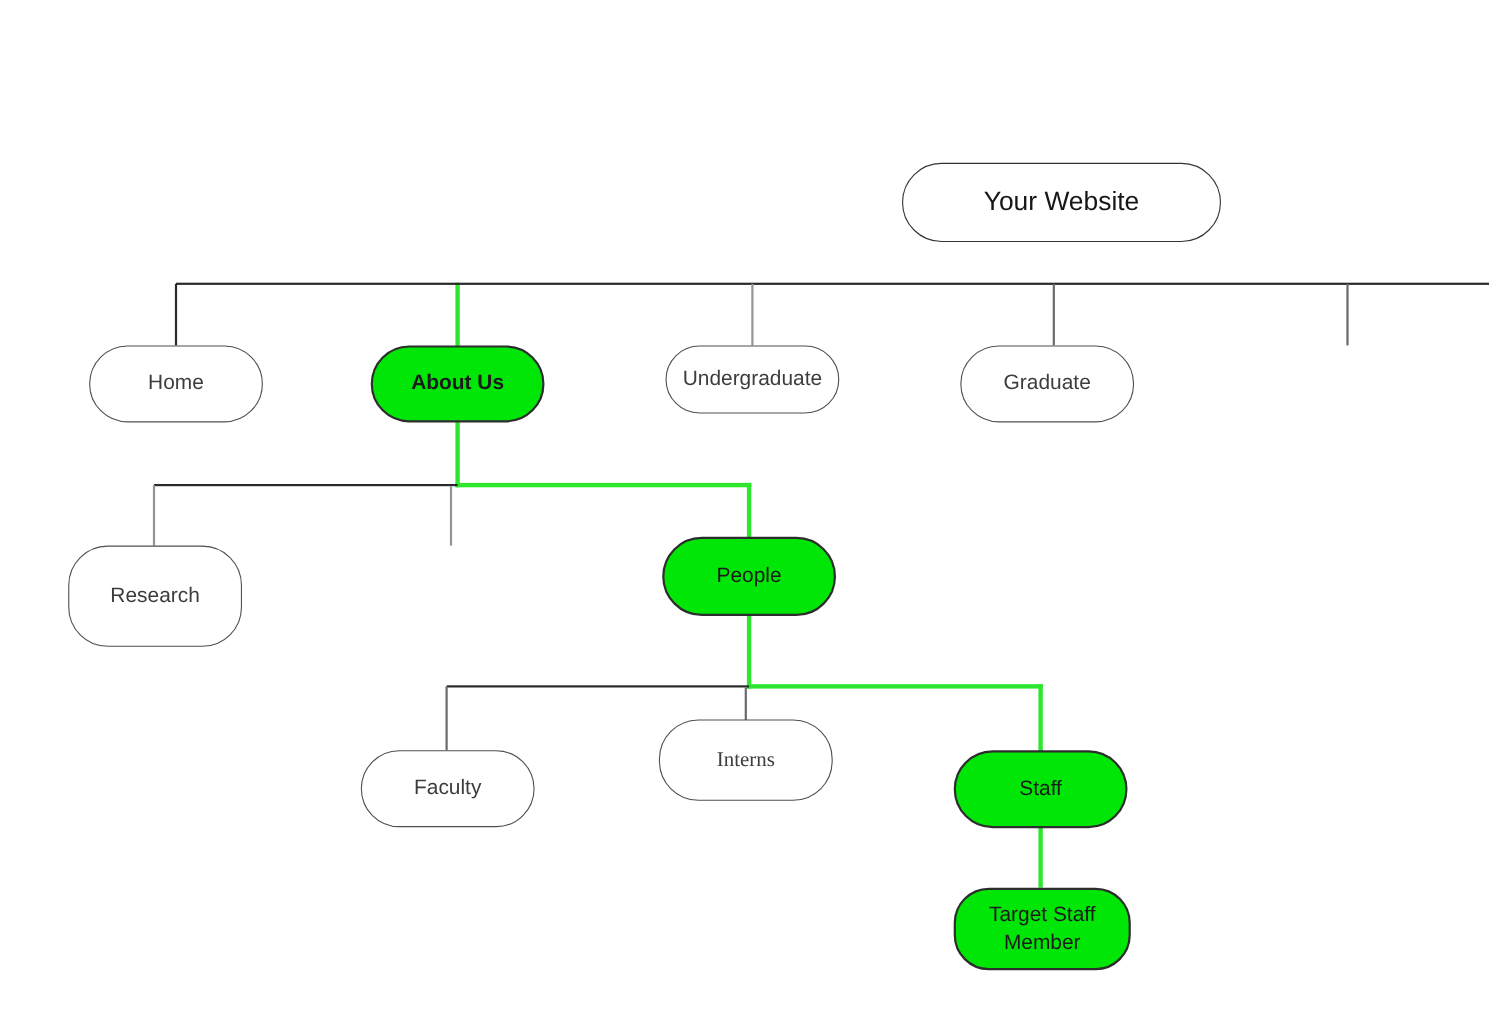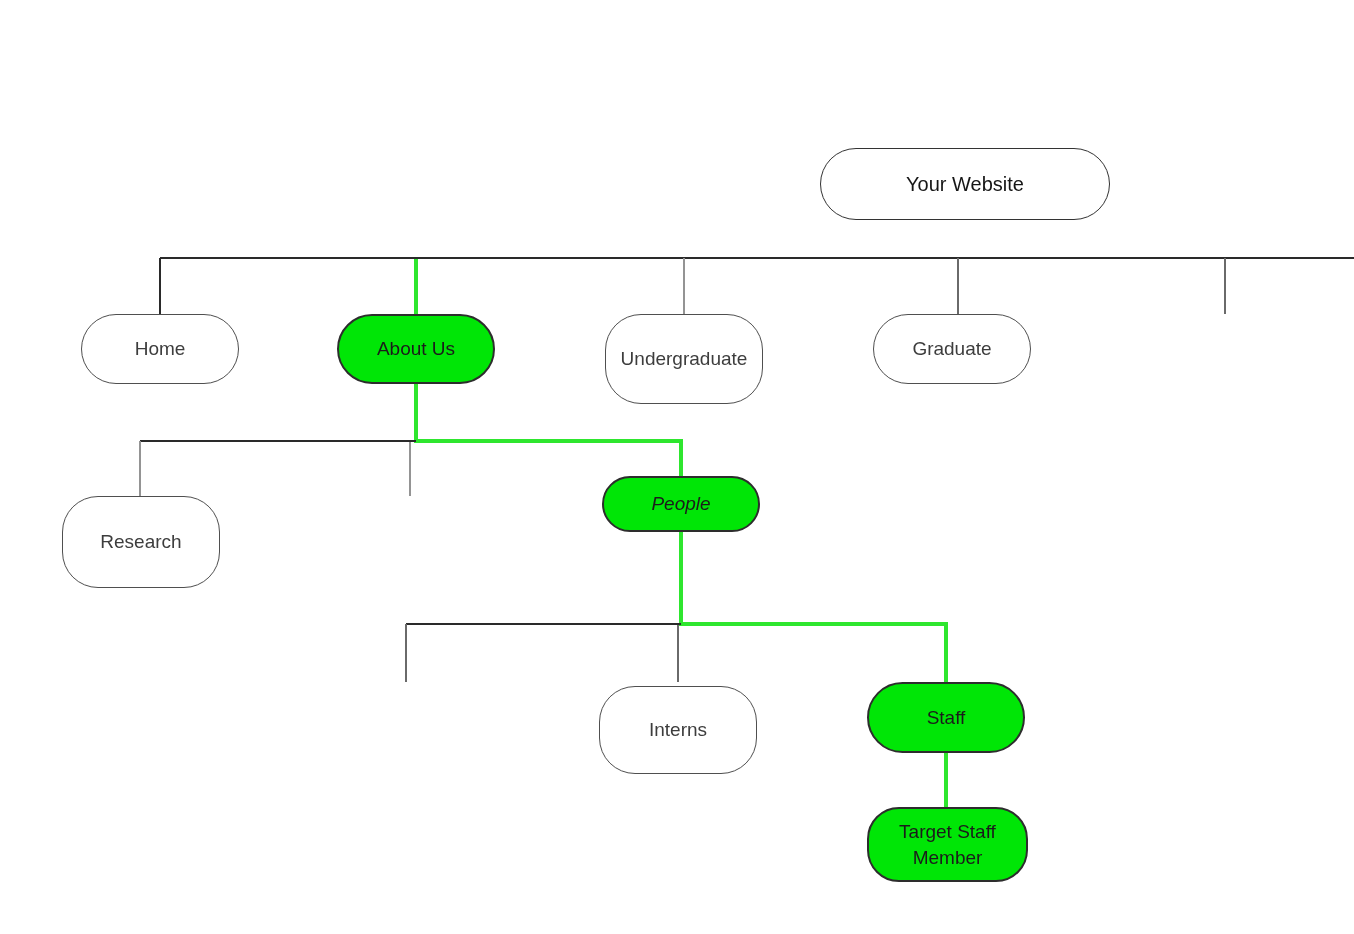--- a/index.html
+++ b/index.html
@@ -37,21 +37,21 @@
     color: #3d3d3d;
     line-height: 1.35;
     cursor: default;
   }
   .node.green {
     background: var(--highlight-fill, #00e606);
     border: 2px solid #2d2d2d;
     color: #1b1b1b;
   }
   .node.root {
-    font-size: 20px;
+    font-size: 24px;
     color: #161616;
     border: 1.6px solid #333333;
     border-radius: 38px;
   }
   .node .lbl { padding: 0 10px; }
 
   
   #e-green-about  { left:414px; top:257px; width:4px;    height:186px; }
   #e-green-people { left:679px; top:439px; width:4px;    height:187px; }
   #e-green-staff  { left:944px; top:622px; width:4px;    height:185px; }
@@ -65,29 +65,29 @@
   #e-drop-research{ left:139px; top:441px; width:2px;    height:55px; }
   #e-drop-depts   { left:409px; top:442px; width:2px;    height:54px; }
   #e-rail3-green  { left:679px; top:622px; width:269px;  height:4px;  }
   #e-rail3-dark   { left:406px; top:623px; width:275px;  height:2px;  }
   #e-drop-faculty { left:405px; top:624px; width:2px;    height:58px; }
   #e-drop-interns { left:677px; top:625px; width:2px;    height:57px; }
 
   
   #n-root     { left:820px;  top:148px; width:290px; height:72px; }
   #n-home     { left:81px;   top:314px; width:158px; height:70px;text-align:center; }
-  #n-about    { left:337px;  top:314px; width:158px; height:70px; }
-  #n-under    { left:605px;  top:314px; width:158px; height:90px; }
+  #n-about    { left:337px;  top:314px; width:158px; height:70px;font-weight:bold; }
+  #n-under    { left:605px;  top:314px; width:158px; height:62px; }
   #n-grad     { left:873px;  top:314px; width:158px; height:70px; }
   #n-courses  { left:1147px; top:314px; width:158px; height:70px; }
   #n-research { left:62px;   top:496px; width:158px; height:92px; }
   #n-depts    { left:332px;  top:496px; width:158px; height:72px; }
-  #n-people   { left:602px;  top:476px; width:158px; height:56px;font-style:italic; }
+  #n-people   { left:602px;  top:488px; width:158px; height:72px; }
   #n-faculty  { left:328px;  top:682px; width:158px; height:70px; }
-  #n-interns  { left:599px;  top:686px; width:158px; height:88px; }
+  #n-interns  { left:599px;  top:654px; width:158px; height:74px;font-family:Liberation Serif, serif; }
   #n-staff    { left:867px;  top:682px; width:158px; height:71px; }
   #n-target   { left:867px;  top:807px; width:161px; height:75px; border-radius:32px; }
 </style>
 </head>
 <body>
 
 <div class="canvas">
 
   <div class="edge edge-green" id="e-green-about"></div>
   <div class="edge edge-green" id="e-rail2-green"></div>
@@ -130,20 +130,23 @@
 
   <div class="node" id="n-research">
     <span class="lbl">Research</span>
   </div>
 
 
   <div class="node green" id="n-people">
     <span class="lbl">People</span>
   </div>
 
+  <div class="node" id="n-faculty">
+    <span class="lbl">Faculty</span>
+  </div>
 
   <div class="node" id="n-interns">
     <span class="lbl">Interns</span>
   </div>
 
   <div class="node green" id="n-staff">
     <span class="lbl">Staff</span>
   </div>
 
   <div class="node green" id="n-target">

